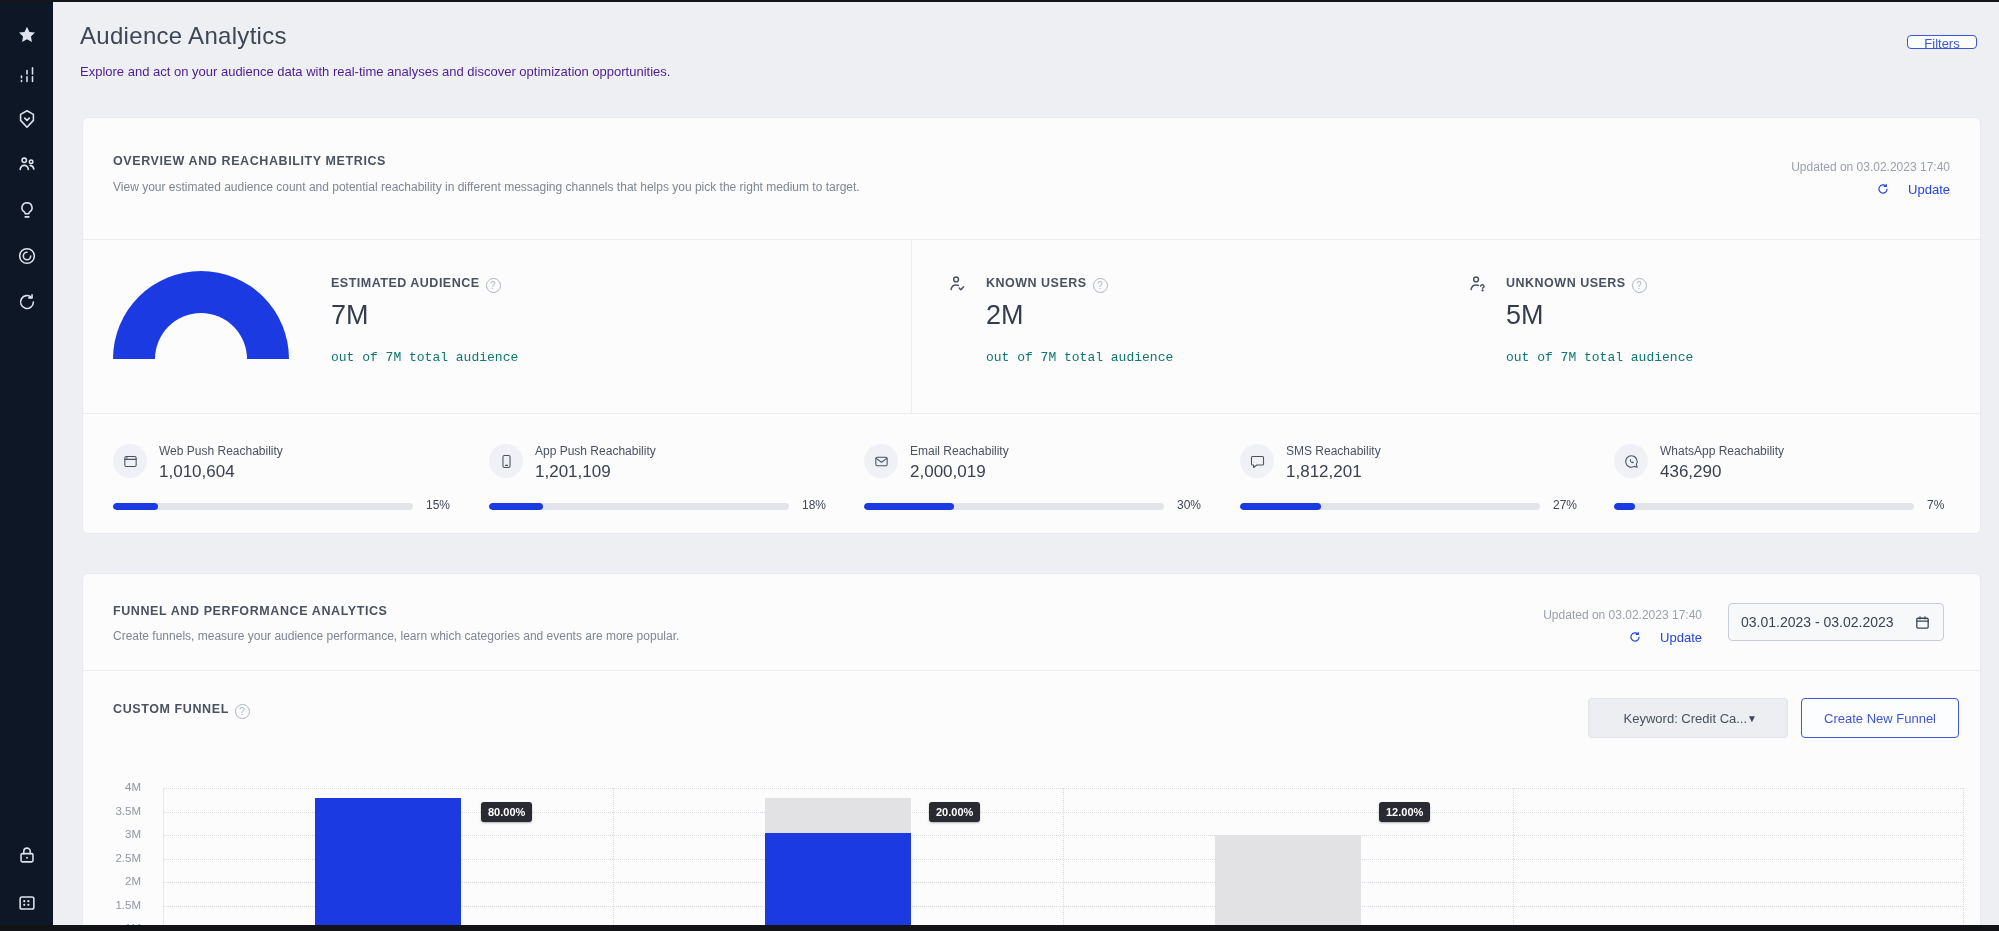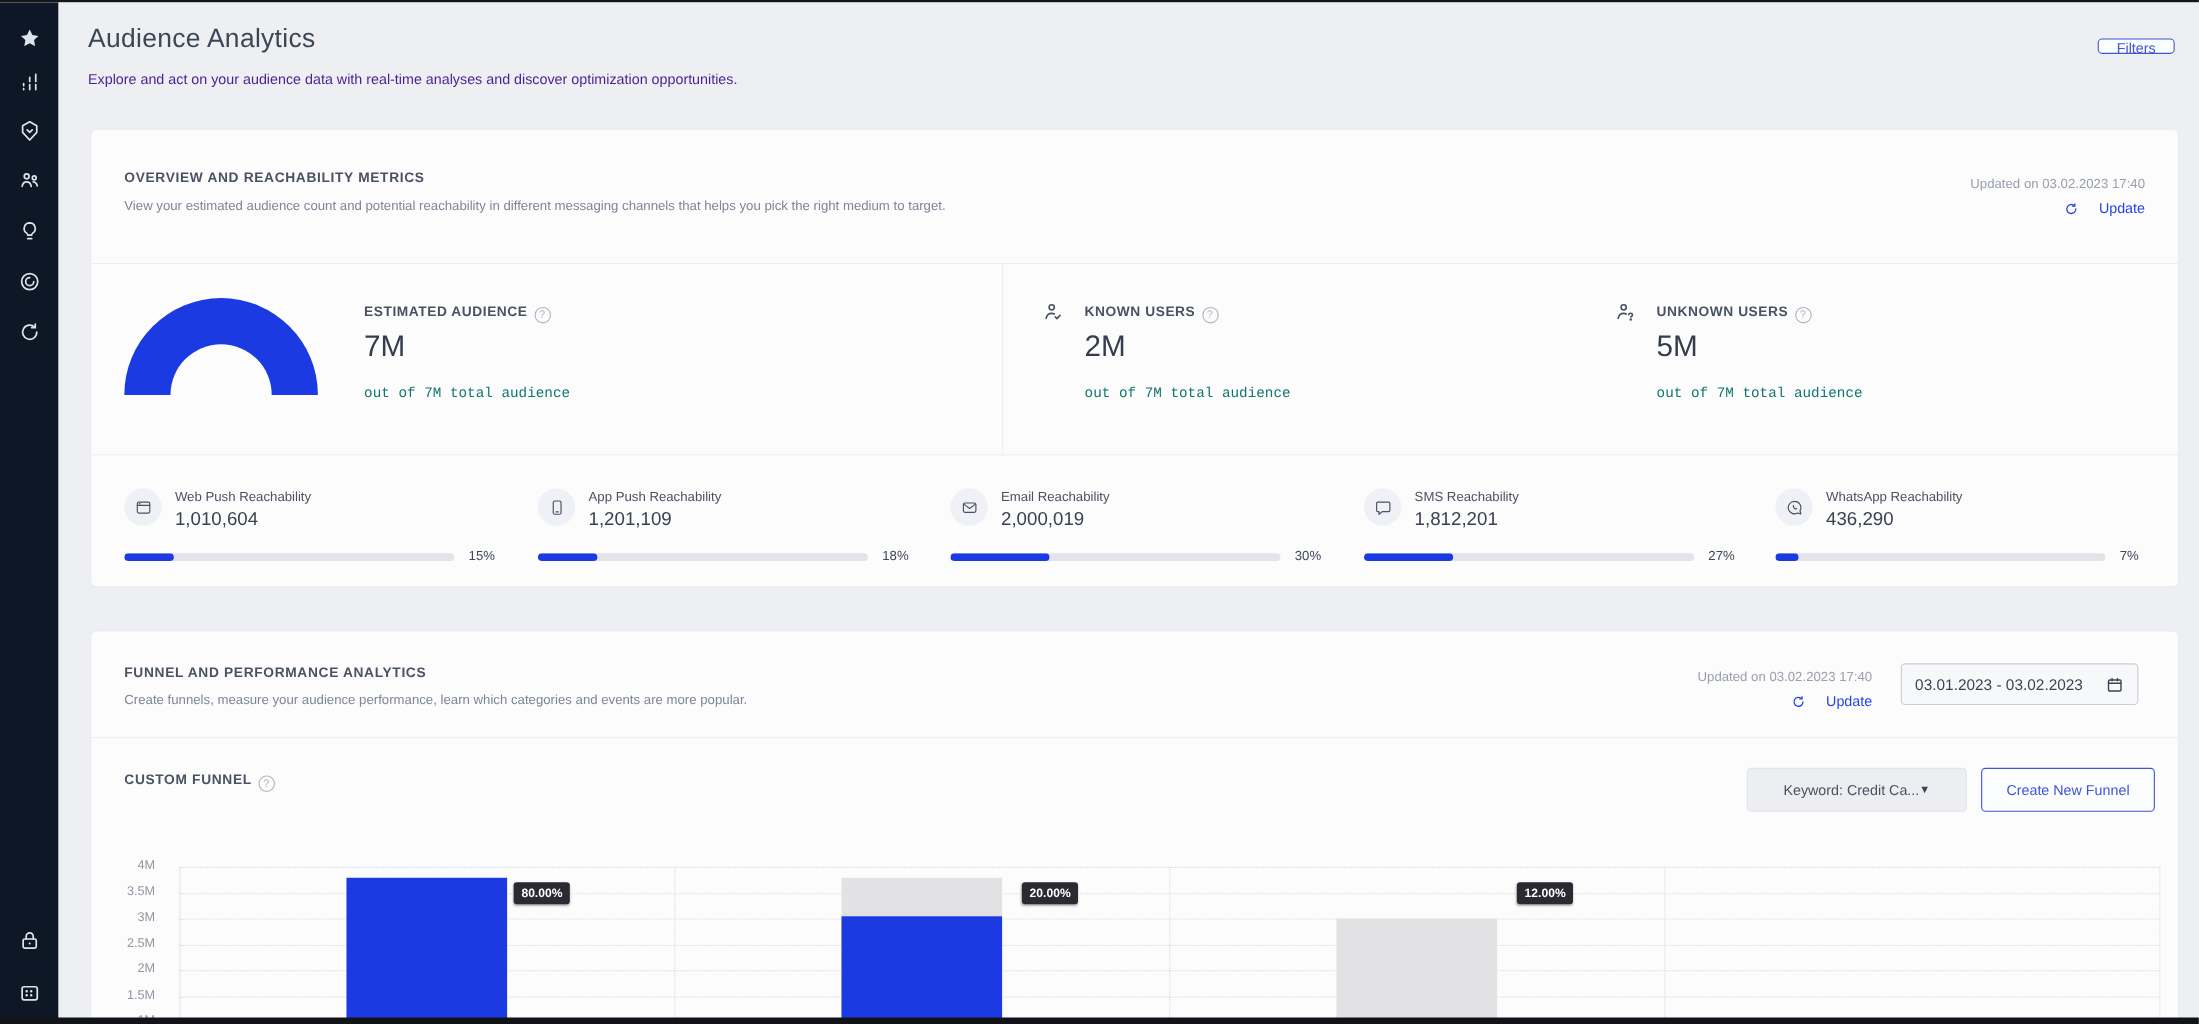--- a/index.html
+++ b/index.html
@@ -19,21 +19,21 @@
   .filters-btn { position:absolute; left:1907px; top:33px; width:70px; height:14px; background:#fbfcfe; border:1px solid #3e56d4; border-radius:4px; color:#3e56d4; font-size:13px; font-family:inherit; cursor:pointer; }
 
   
   .card { position:absolute; background:#fcfcfd; border:1px solid #e9ebef; border-radius:6px; }
   #card-overview { left:82px; top:115px; width:1899px; height:417px; }
   #card-funnel { left:82px; top:571px; width:1899px; height:420px; }
 
   .sec-title { position:absolute; left:30px; font-size:12.5px; font-weight:bold; color:#4a5261; letter-spacing:.6px; }
   .sec-sub { position:absolute; left:30px; font-size:12px; color:#7e8594; }
   .updated-text { position:absolute; font-size:12px; color:#9aa0ac; }
-  .update-link { position:absolute; font-size:13px; color:#2443e4; display:flex; align-items:flex-end; gap:18px; cursor:pointer; text-decoration:none; }
+  .update-link { position:absolute; font-size:13px; color:#2443e4; display:flex; align-items:flex-start; gap:18px; cursor:pointer; text-decoration:none; }
   .update-link svg { width:14px; height:14px; stroke:#2443e4; fill:none; stroke-width:2; stroke-linecap:round; }
   .hdiv { position:absolute; left:0; right:0; height:1px; background:#eceef1; }
 
   .qmark { display:inline-block; width:15px; height:15px; border:1px solid #aeb4bf; border-radius:50%; color:#aeb4bf; font-size:10px; line-height:14px; text-align:center; vertical-align:-2px; margin-left:6px; font-weight:normal; }
 
   
   .gauge { position:absolute; left:30px; top:153px; width:176px; height:88px; background:#1c3ae1; border-radius:176px 176px 0 0; }
   .gauge::after { content:""; position:absolute; left:50%; transform:translateX(-50%); bottom:0; width:92px; height:46px; background:#fcfcfd; border-radius:92px 92px 0 0; }
   .stat-label { position:absolute; top:158px; font-size:12.5px; font-weight:bold; color:#4a5261; letter-spacing:.5px; }
   .stat-value { position:absolute; top:182px; font-size:27px; font-weight:500; color:#353d4c; }
@@ -48,21 +48,21 @@
   .chan-badge svg { width:17px; height:17px; stroke:currentColor; fill:none; stroke-width:1.5; stroke-linecap:round; stroke-linejoin:round; }
   .chan-label { position:absolute; left:46px; top:326px; font-size:12px; color:#4a5260; }
   .chan-value { position:absolute; left:46px; top:344px; font-size:17px; color:#3a4250; }
   .prog-track { position:absolute; left:0; top:385px; width:300px; height:7px; border-radius:4px; background:#e2e4e9; overflow:hidden; }
   .prog-fill { height:100%; background:#1c3ae1; border-radius:4px; }
   .prog-pct { position:absolute; left:313px; top:380px; font-size:12px; color:#3f4756; }
 
   
   .date-box { position:absolute; left:1645px; top:29px; width:216px; height:38px; background:#f7f8fa; border:1px solid #c9cdd6; border-radius:4px; display:flex; align-items:center; justify-content:space-between; padding:0 12px; font-size:14px; color:#3c4453; cursor:pointer; }
   .date-box svg { width:17px; height:17px; stroke:#3c4453; fill:none; stroke-width:1.8; stroke-linecap:round; }
-  .keyword-dd { position:absolute; left:1505px; top:124px; width:200px; height:40px; background:#eceef2; border:1px solid #e2e4e9; border-radius:4px; display:flex; align-items:center; justify-content:center; padding:0 14px; font-size:13px; color:#4a5160; cursor:pointer; }
+  .keyword-dd { position:absolute; left:1505px; top:124px; width:200px; height:40px; background:#eceef2; border:1px solid #e2e4e9; border-radius:4px; display:flex; align-items:center; justify-content:flex-end; padding:0 30px; font-size:13px; color:#4a5160; cursor:pointer; }
   .keyword-dd .caret { font-size:10px; color:#3f4756; }
   .create-btn { position:absolute; left:1718px; top:124px; width:158px; height:40px; background:#fcfdfe; border:1px solid #3e56d4; border-radius:4px; color:#3e56d4; font-size:13px; font-family:inherit; cursor:pointer; }
 
   
   .chart { position:absolute; left:0; top:199px; width:1899px; height:170px; }
   .ytick { position:absolute; width:58px; text-align:right; font-size:11.5px; color:#9196a2; }
   .gridline-h { position:absolute; left:80px; width:1800px; border-top:1px dotted #d7d9de; }
   .gridline-v { position:absolute; top:15px; bottom:0; border-left:1px dotted #d7d9de; }
   .axis-left { position:absolute; left:80px; top:15px; bottom:0; border-left:1px solid #e4e6ea; }
   .fbar { position:absolute; bottom:0; width:146px; }
@@ -294,21 +294,21 @@
         <div class="gridline-h" style="top: 132.5px;"></div>
         <div class="ytick" style="left: 0px; top: 149px;">1M</div>
         <div class="gridline-h" style="top: 156px;"></div>
         <div class="axis-left"></div>
         <div class="gridline-v" style="left: 530px;"></div>
         <div class="gridline-v" style="left: 980px;"></div>
         <div class="gridline-v" style="left: 1430px;"></div>
         <div class="gridline-v" style="left: 1880px;"></div>
         <div class="fbar" style="left: 232px; top: 24.87px; height: 145.13px; background: rgb(226, 226, 228);"></div>
         <div class="fbar" style="left: 232px; top: 24.87px; height: 145.13px; background: rgb(28, 58, 225);"></div>
-        <div class="badge" style="left: 384px;">80.00%</div>
+        <div class="badge" style="left: 398px;">80.00%</div>
         <div class="fbar" style="left: 682px; top: 24.87px; height: 145.13px; background: rgb(226, 226, 228);"></div>
         <div class="fbar" style="left: 682px; top: 59.65px; height: 110.35px; background: rgb(28, 58, 225);"></div>
         <div class="badge" style="left: 846px;">20.00%</div>
         <div class="fbar" style="left: 1132px; top: 62px; height: 108px; background: rgb(226, 226, 228);"></div>
         <div class="badge" style="left: 1296px;">12.00%</div>
       </div>
   </section>
 
 </div>
 

